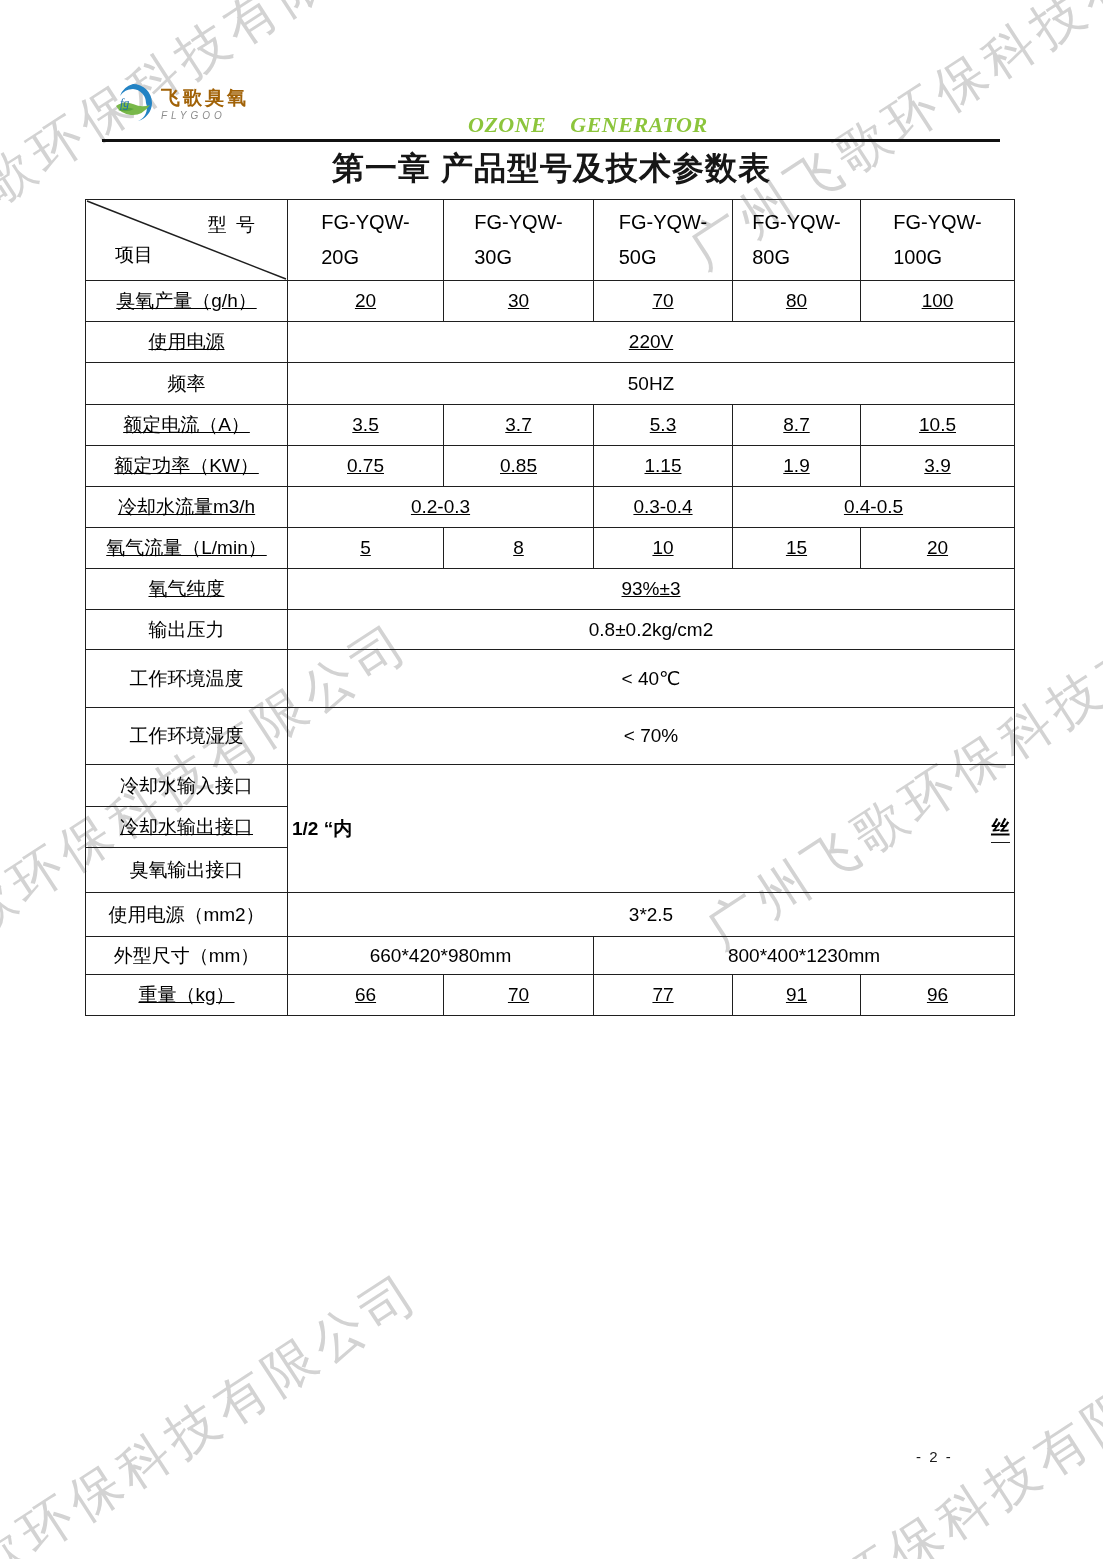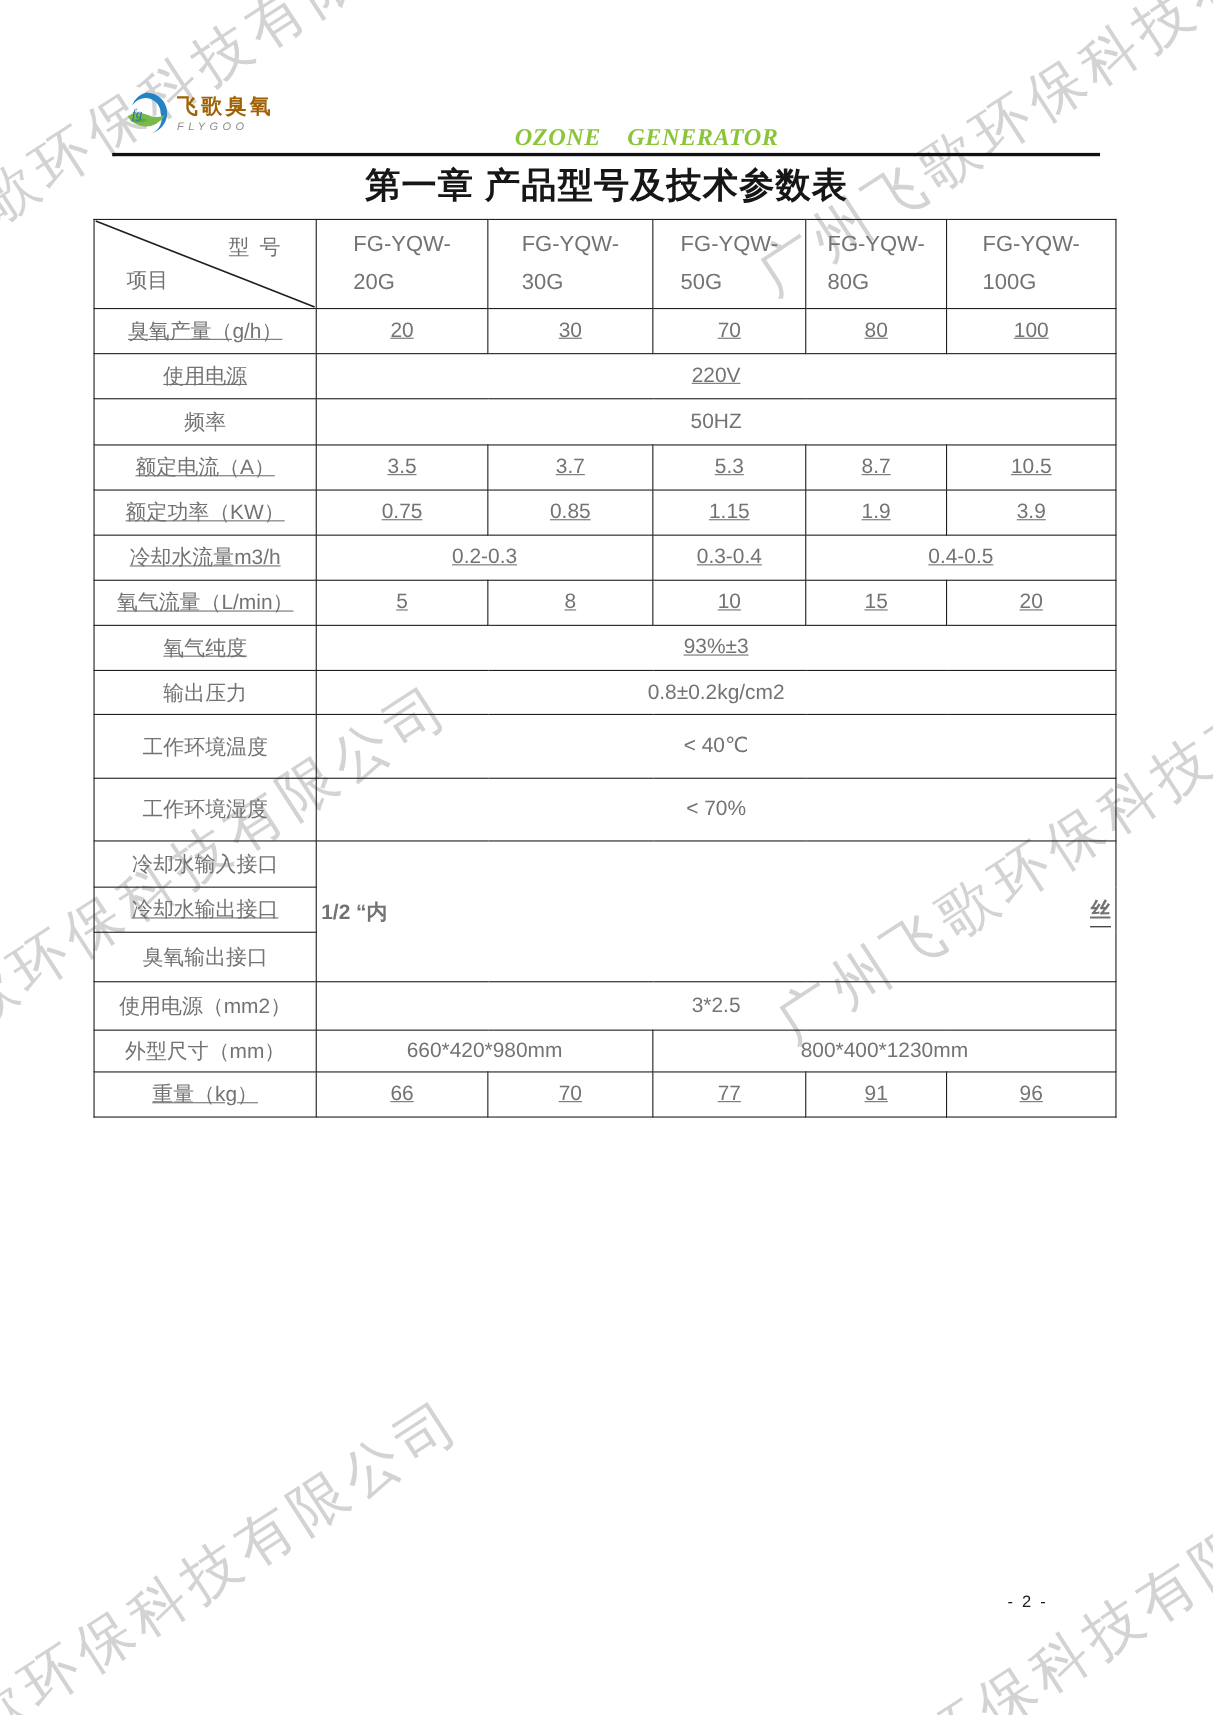--- a/index.html
+++ b/index.html
@@ -42,21 +42,21 @@
   .rule{position:absolute;left:102px;top:139px;width:898px;height:3px;background:#111;}
   .doc-title{
     position:absolute;left:0;top:147px;width:1103px;text-align:center;
     font-size:32px;font-weight:600;letter-spacing:1px;color:#161616;
   }
 
   
   table.spec{
     position:absolute;left:85px;top:199px;
     width:929px;border-collapse:collapse;table-layout:fixed;
-    font-size:19px;color:#737373;background:transparent;
+    font-size:19px;color:#000000;background:transparent;
   }
   table.spec td{
     border:1.5px solid #1f1f1f;text-align:center;vertical-align:middle;
     padding:0 4px;background:transparent;
   }
   td.left{text-align:left;padding-left:14px;}
   td.dim{text-align:left;padding-left:16px;}
   tr.r-head{height:81px;}
   tr.r-sm{height:41px;text-decoration:underline;}
   tr.r-freq{height:42px;}

